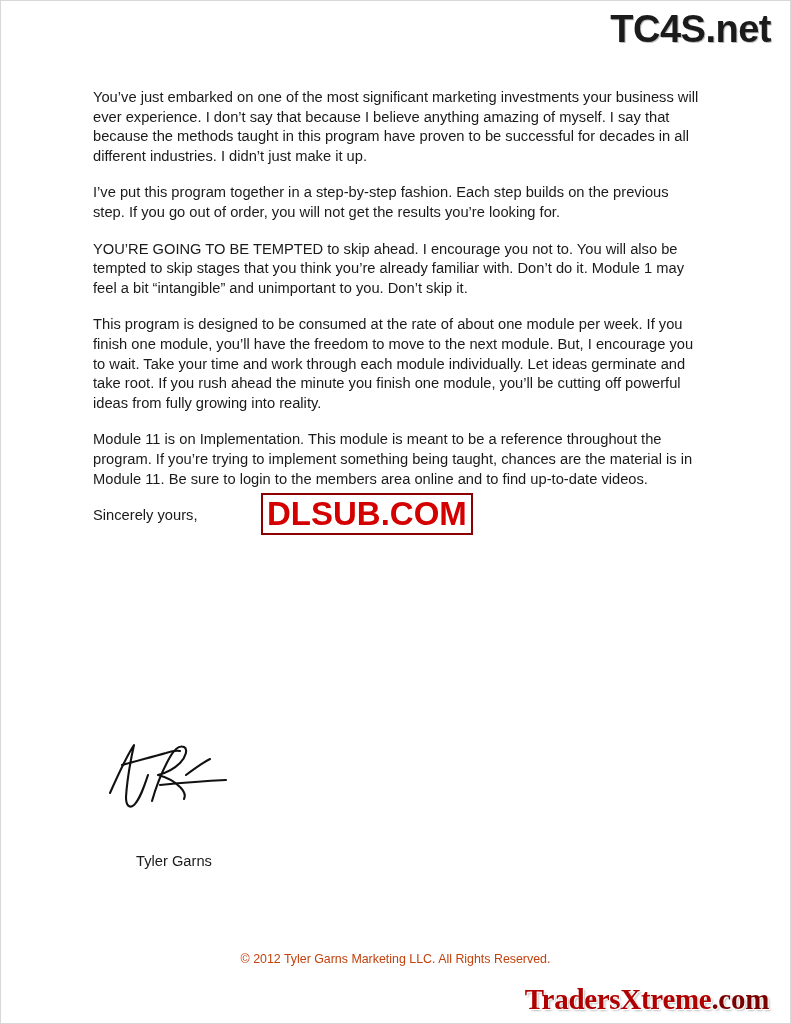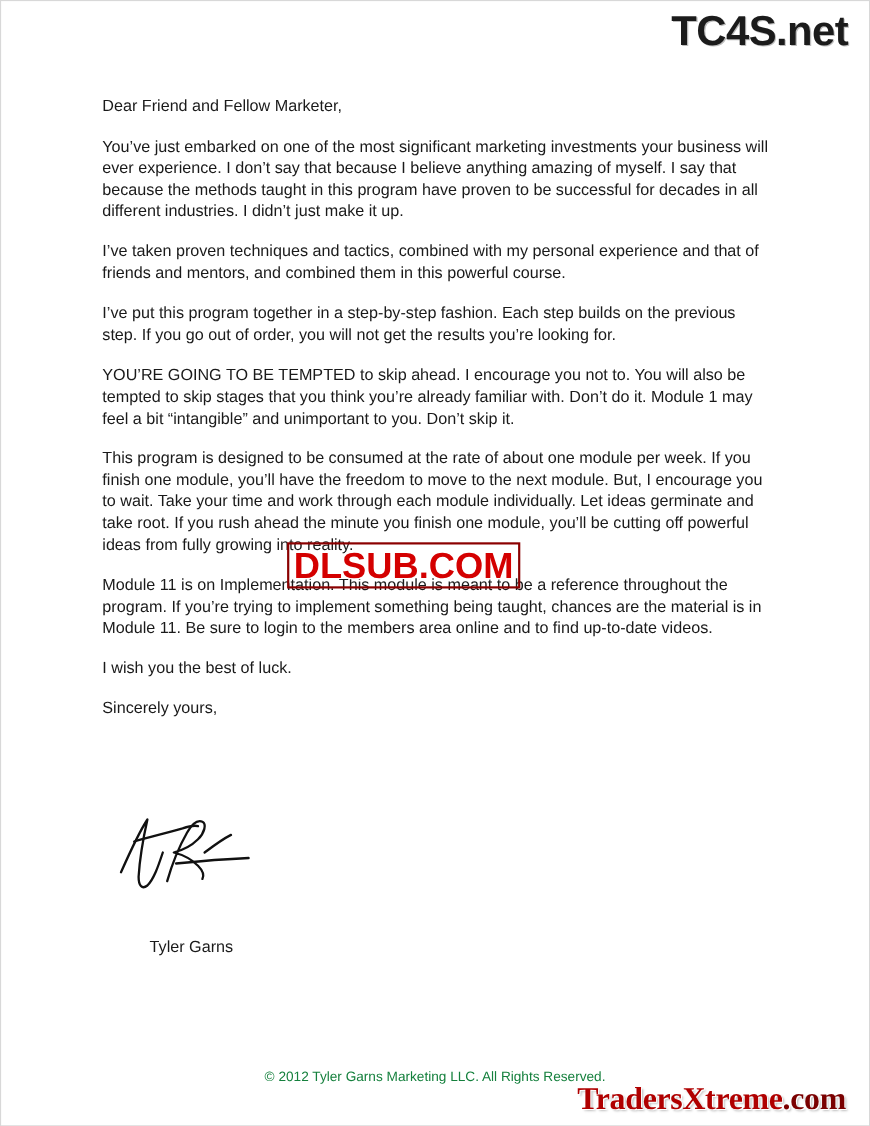--- a/index.html
+++ b/index.html
@@ -104,22 +104,21 @@
   }
 
   
   .copyright {
     position: absolute;
     left: 0;
     right: 0;
     top: 952px;
     text-align: center;
     font-size: 12.4px;
-    color: #15803d;
-    margin-top: 20px;
+    color: #c2410c;
   }
   .brand-bottom {
     position: absolute;
     right: 22px;
     bottom: 8px;
     font-family: Liberation Serif, serif;
     font-size: 29px;
     font-weight: bold;
     color: #b00000;
     text-shadow: 1px 1px 0 #ffffff, 2px 2px 2px rgba(0,0,0,0.25);
@@ -130,28 +129,25 @@
 </head>
 <body>
 
 <div class="page">
 
   <div class="page-frame"></div>
 
   <div class="brand-top">TC4S.net</div>
 
   <div class="letter">
-    <p>Dear Friend and Fellow Marketer,</p>
     <p>You’ve just embarked on one of the most significant marketing investments your business will ever experience.  I don’t say that because I believe anything amazing of myself.  I say that because the methods taught in this program have proven to be successful for decades in all different industries.  I didn’t just make it up.</p>
-    <p>I’ve taken proven techniques and tactics, combined with my personal experience and that of friends and mentors, and combined them in this powerful course.</p>
     <p>I’ve put this program together in a step-by-step fashion.  Each step builds on the previous step.  If you go out of order, you will not get the results you’re looking for.</p>
     <p>YOU’RE GOING TO BE TEMPTED to skip ahead.  I encourage you not to.  You will also be tempted to skip stages that you think you’re already familiar with.  Don’t do it.  Module 1 may feel a bit “intangible” and unimportant to you.  Don’t skip it.</p>
     <p>This program is designed to be consumed at the rate of about one module per week.  If you finish one module, you’ll have the freedom to move to the next module.  But, I encourage you to wait.  Take your time and work through each module individually.  Let ideas germinate and take root.  If you rush ahead the minute you finish one module, you’ll be cutting off powerful ideas from fully growing into reality.</p>
     <p>Module 11 is on Implementation.  This module is meant to be a reference throughout the program.  If you’re trying to implement something being taught, chances are the material is in Module 11.  Be sure to login to the members area online and to find up-to-date videos.</p>
-    <p>I wish you the best of luck.</p>
     <p>Sincerely yours,</p>
   </div>
 
   <div class="watermark">
     <span class="wm-inner">DLSUB.COM</span>
   </div>
 
   <div class="signature">
     <svg width="160" height="90" viewBox="0 0 160 90" xmlns="http://www.w3.org/2000/svg" aria-hidden="true">
       <g fill="none" stroke="#111111" stroke-width="2.1" stroke-linecap="round" stroke-linejoin="round">

